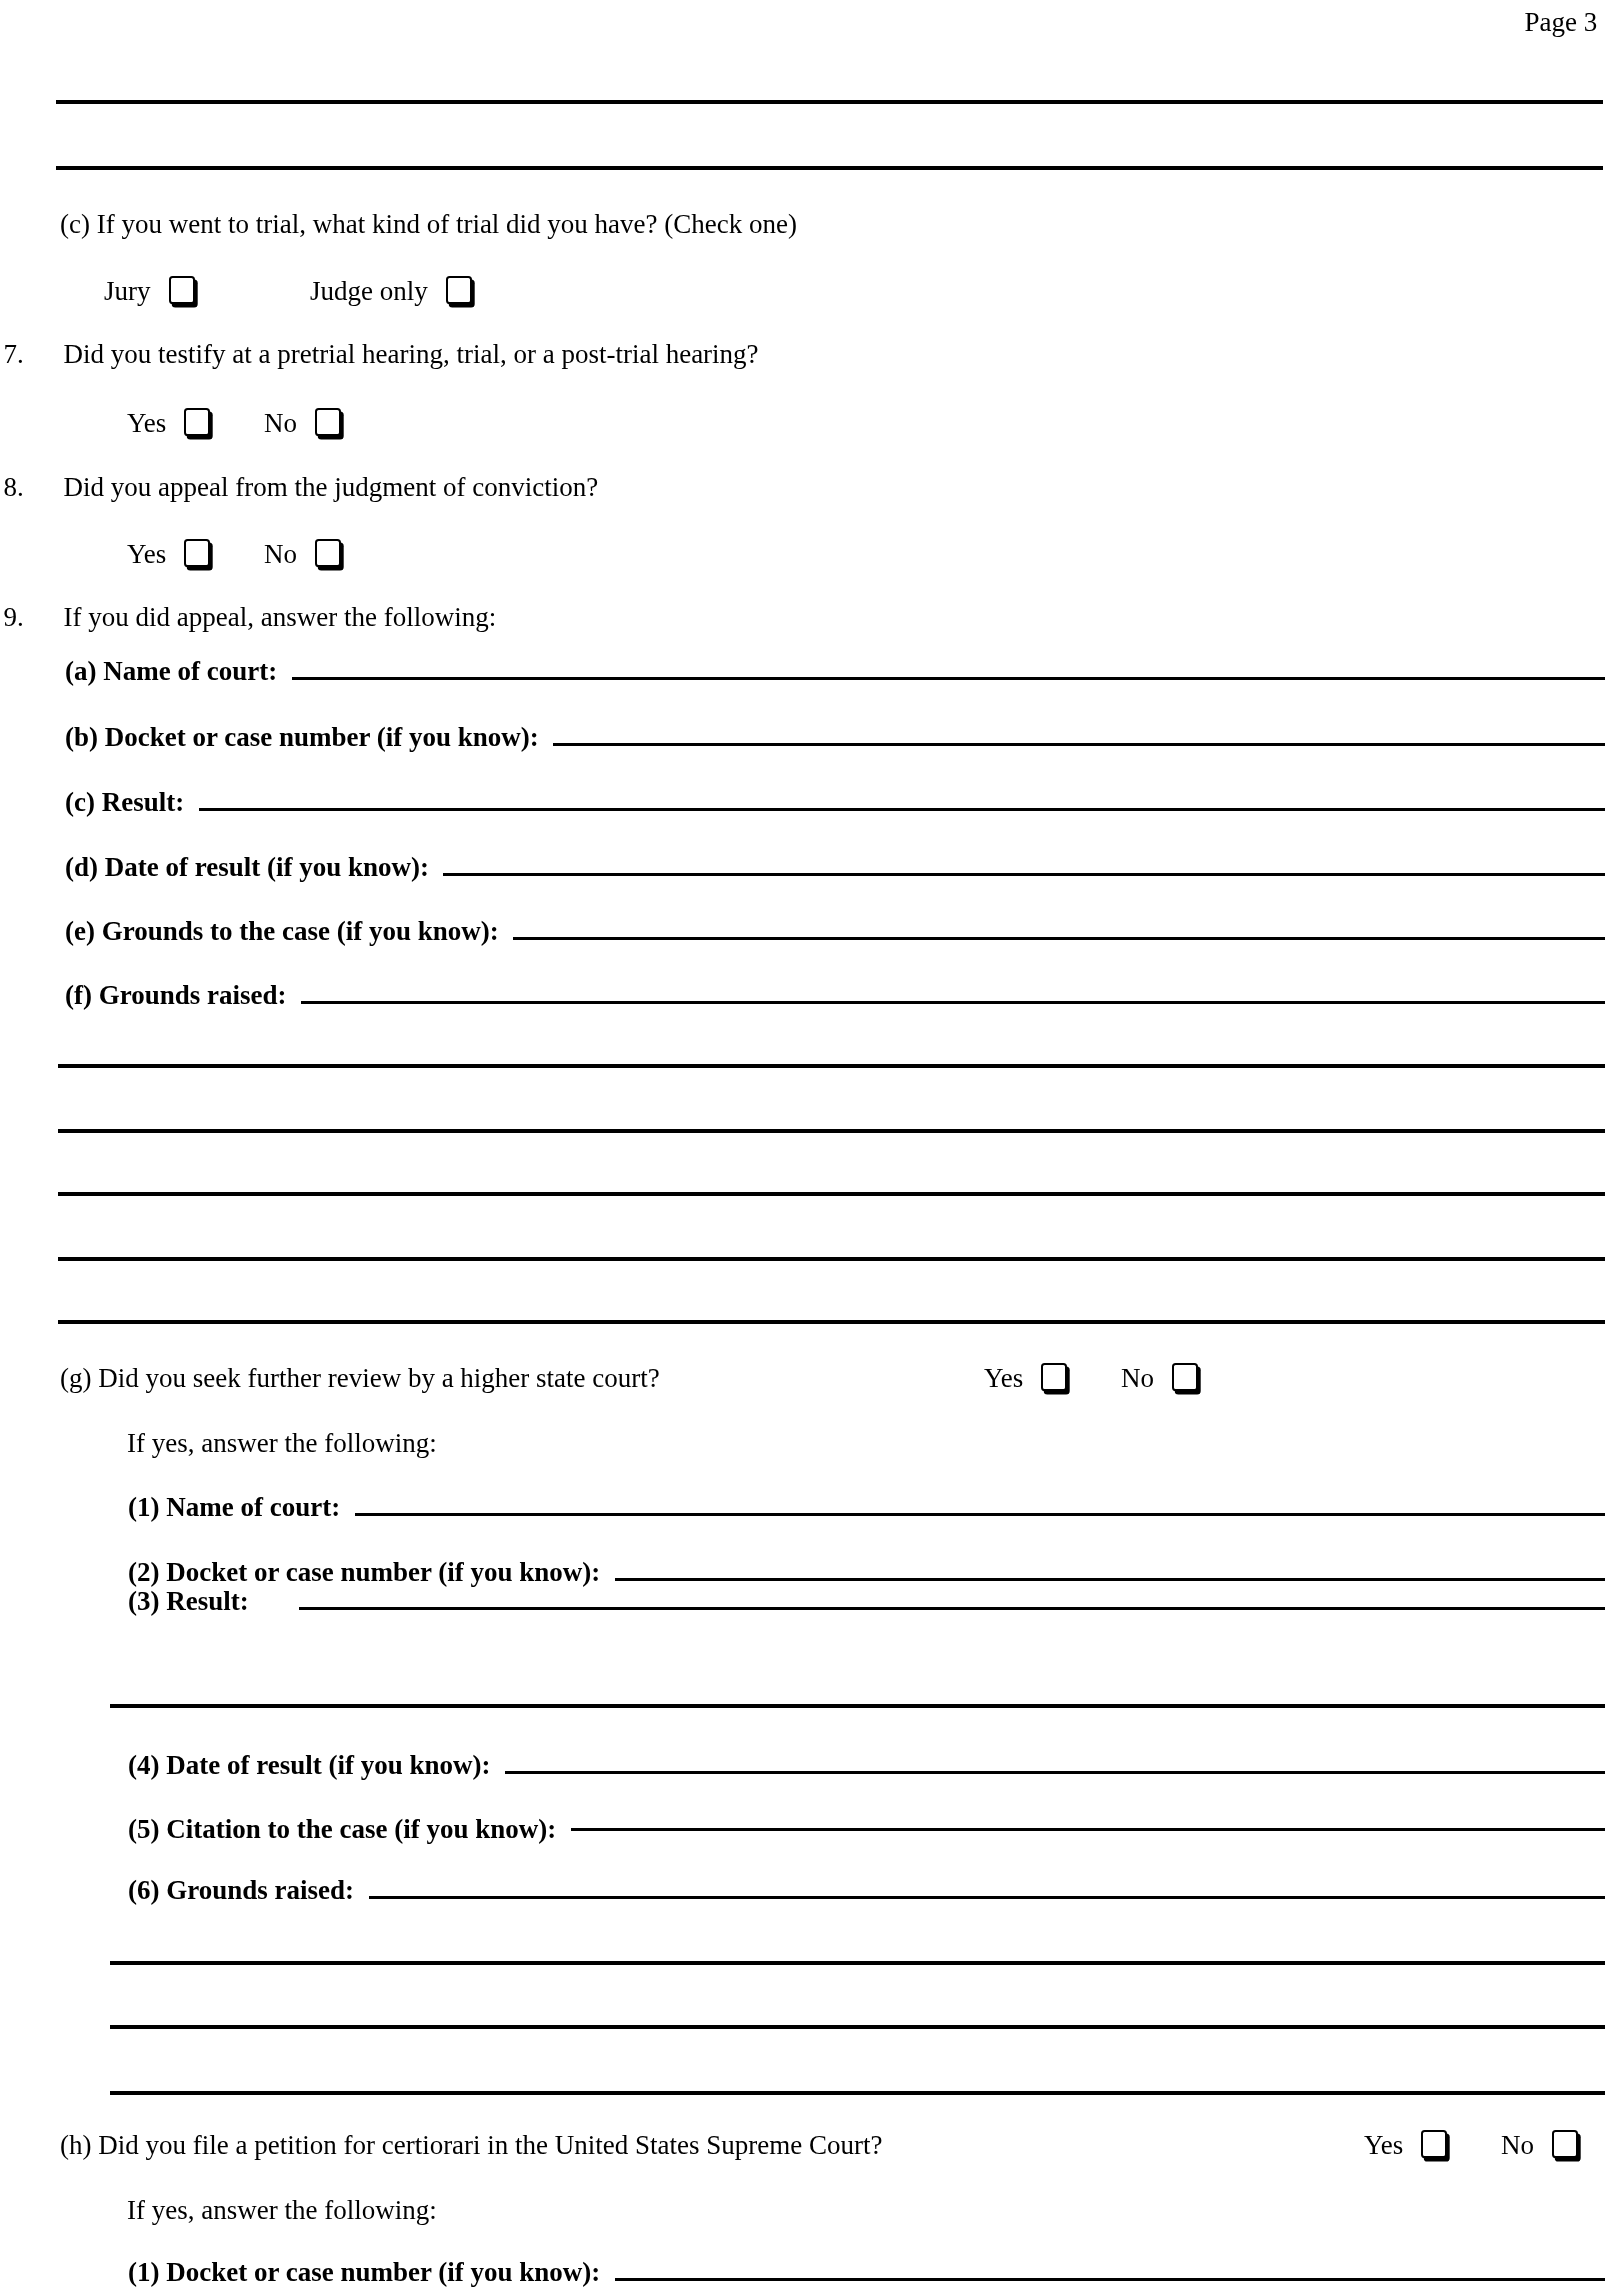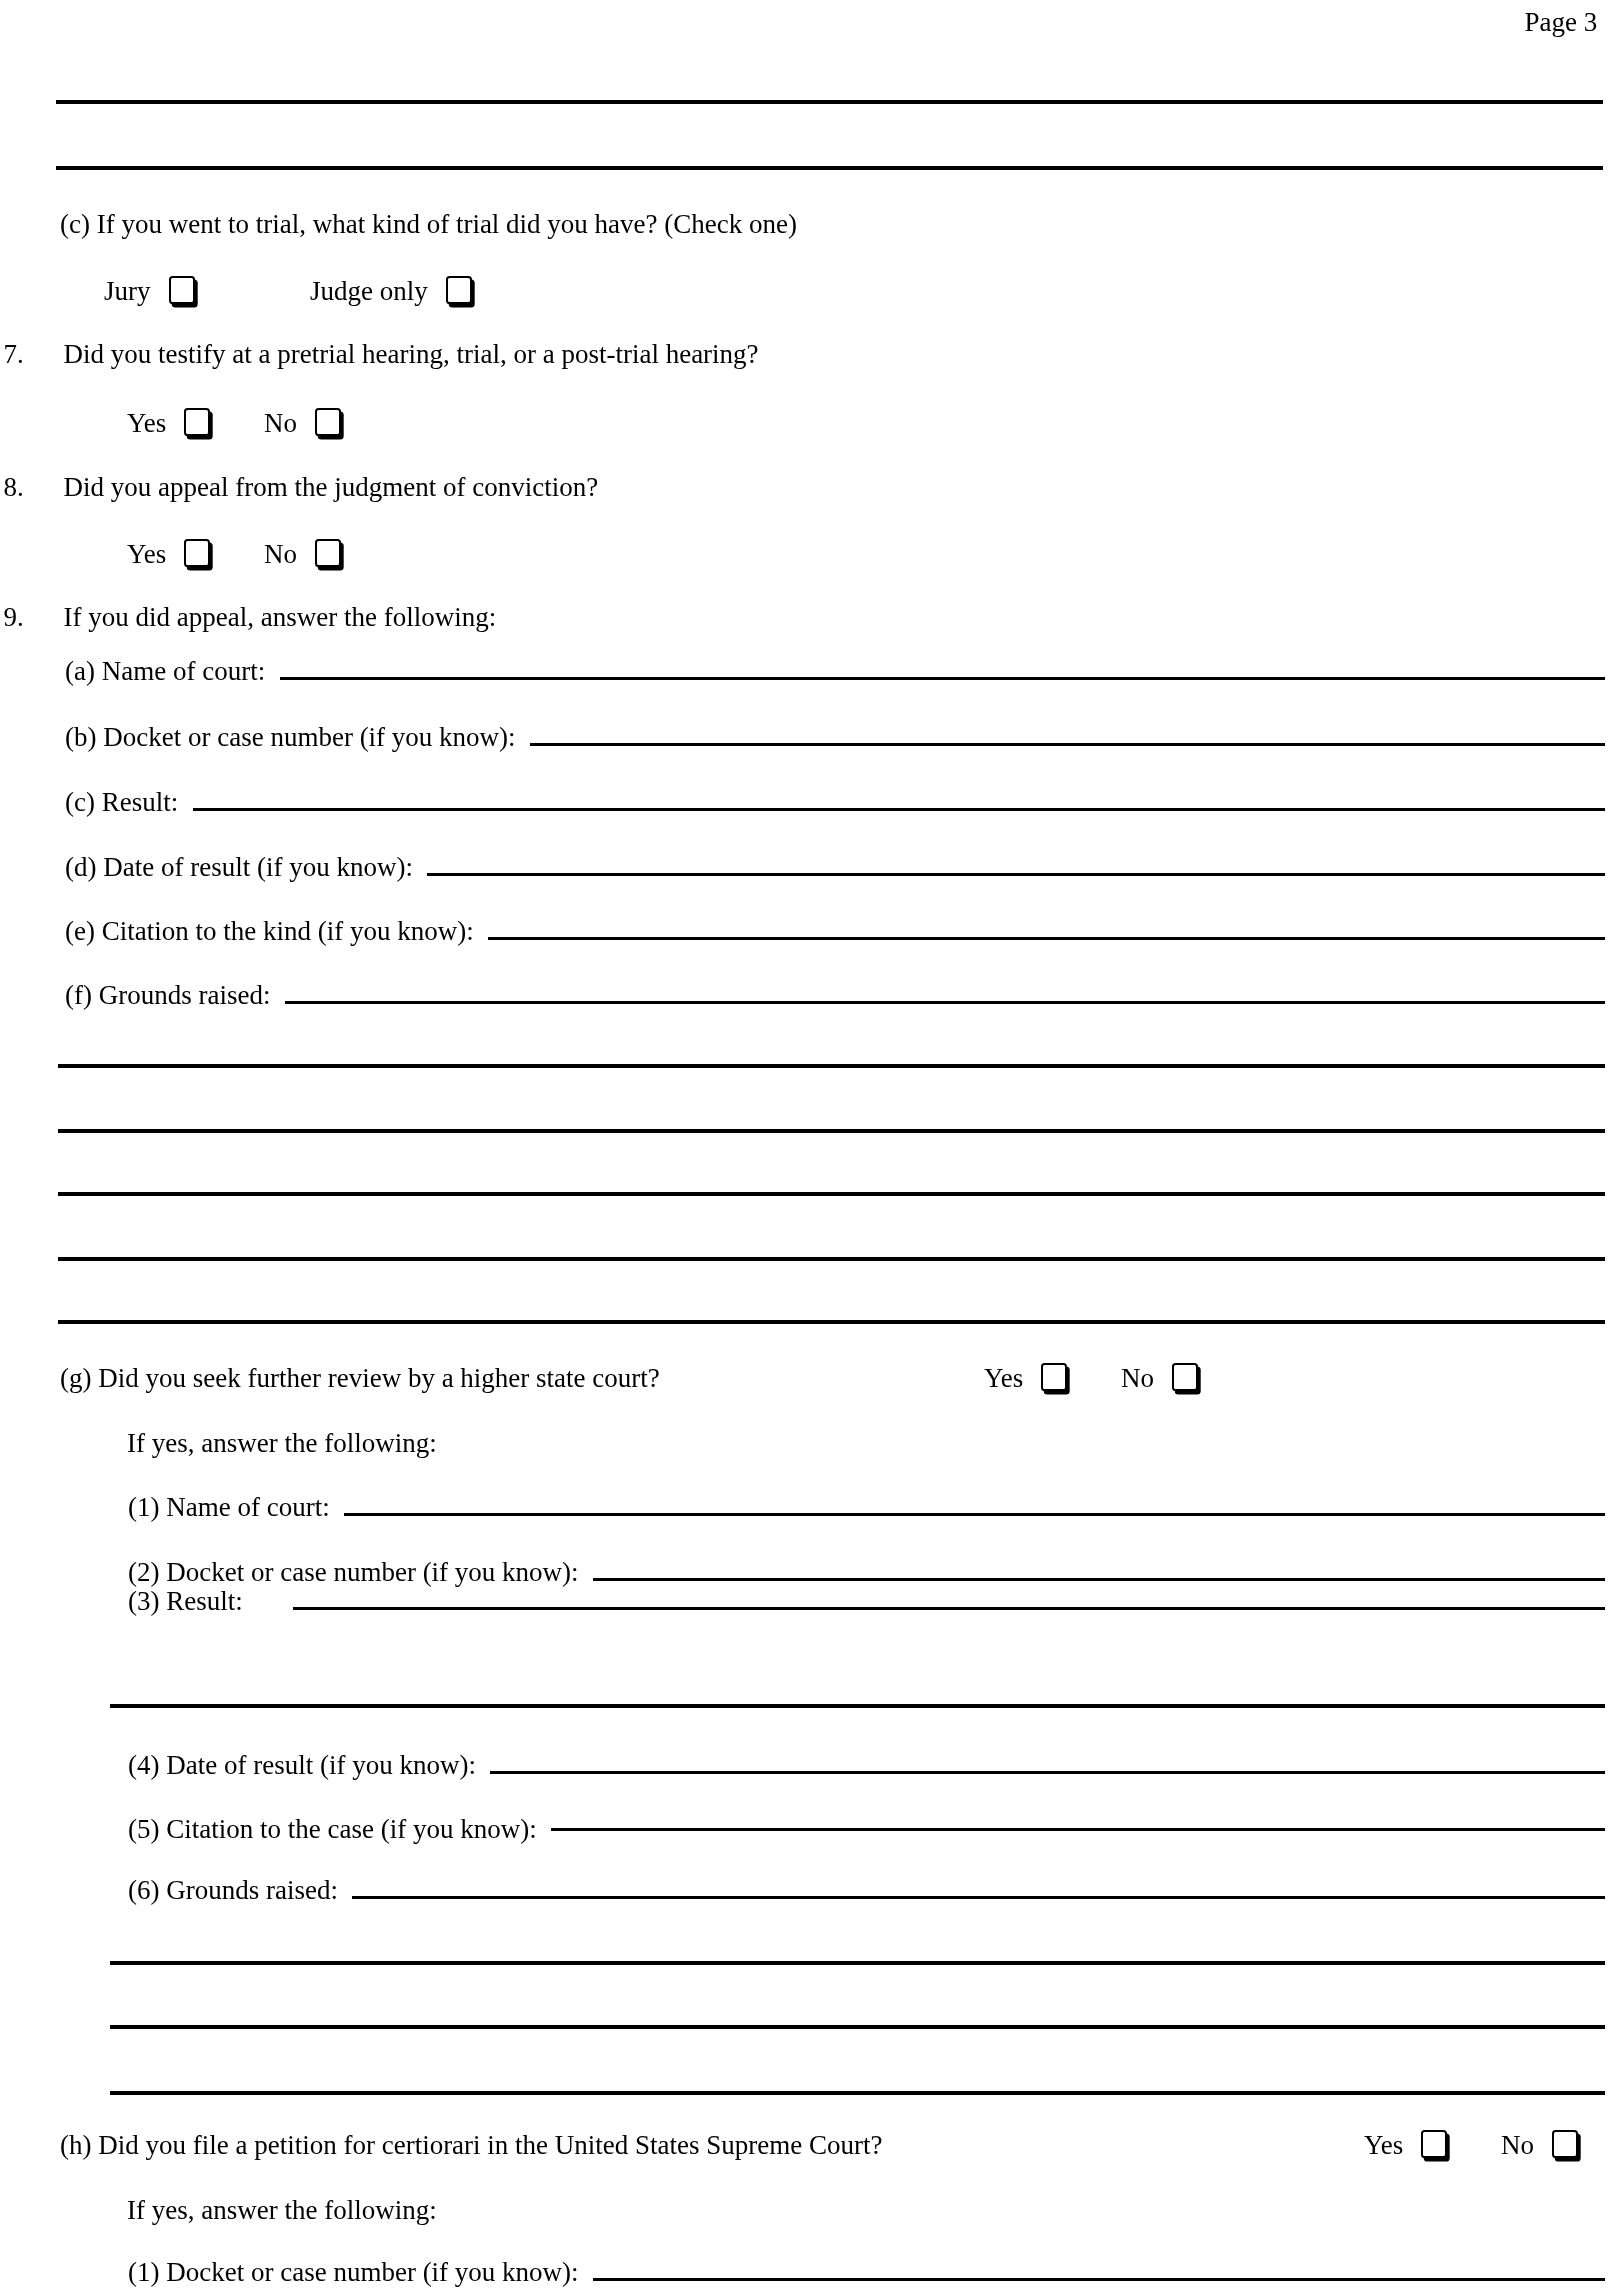--- a/index.html
+++ b/index.html
@@ -7,21 +7,21 @@
     position:relative;
     width:1610px;height:2290px;
     background:#ffffff;
     color:#000;
     font-family:"Liberation Serif","DejaVu Serif",serif;
     font-size:27px;
     overflow:hidden;
   }
   .row{position:absolute;line-height:42px;white-space:nowrap;}
   .flexrow{display:flex;align-items:baseline;}
-  .lbl{white-space:pre;}
+  .lbl{white-space:pre;font-weight:bold;}
   .fill{
     flex:1;
     min-width:54px;
     margin-left:14.5px;
     height:0;
     border-bottom:3.6px solid #000;
   }
   .rule{
     position:absolute;
     height:0;
@@ -90,21 +90,21 @@
   </div>
   <div class="row flexrow" style="top:781px;left:65px;right:5.4px;">
     <span class="lbl">(c) Result:</span>
       <span class="fill"></span>
   </div>
   <div class="row flexrow" style="top:846px;left:65px;right:5.4px;">
     <span class="lbl">(d) Date of result (if you know):</span>
       <span class="fill"></span>
   </div>
   <div class="row flexrow" style="top:910px;left:65px;right:5.4px;">
-    <span class="lbl">(e) Citation to the kind (if you know):</span>
+    <span class="lbl">(e) Grounds to the case (if you know):</span>
       <span class="fill"></span>
   </div>
   <div class="row flexrow" style="top:974px;left:65px;right:5.4px;">
     <span class="lbl">(f) Grounds raised:</span>
       <span class="fill"></span>
   </div>
 
   <div class="rule" style="top:1064px;left:58px;right:5.4px;"></div>
   <div class="rule" style="top:1129px;left:58px;right:5.4px;"></div>
   <div class="rule" style="top:1192px;left:58px;right:5.4px;"></div>

